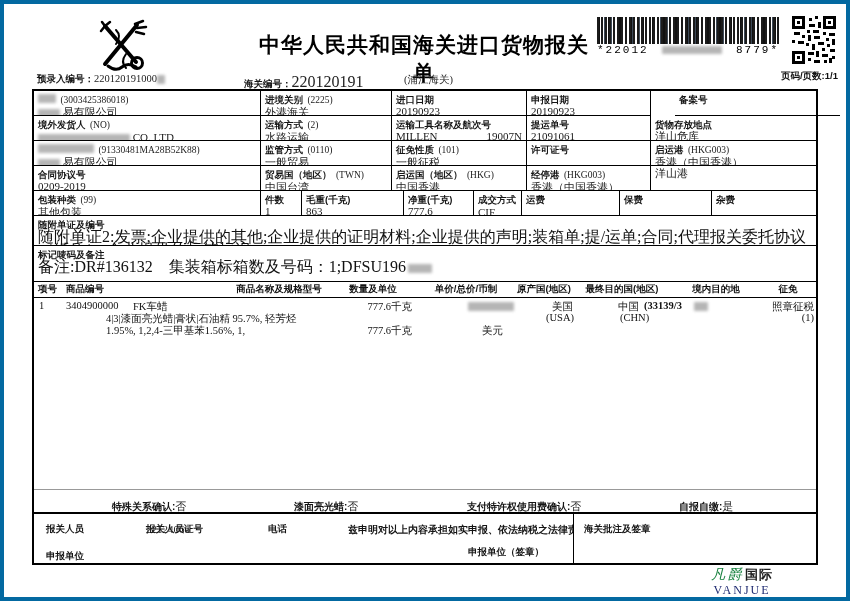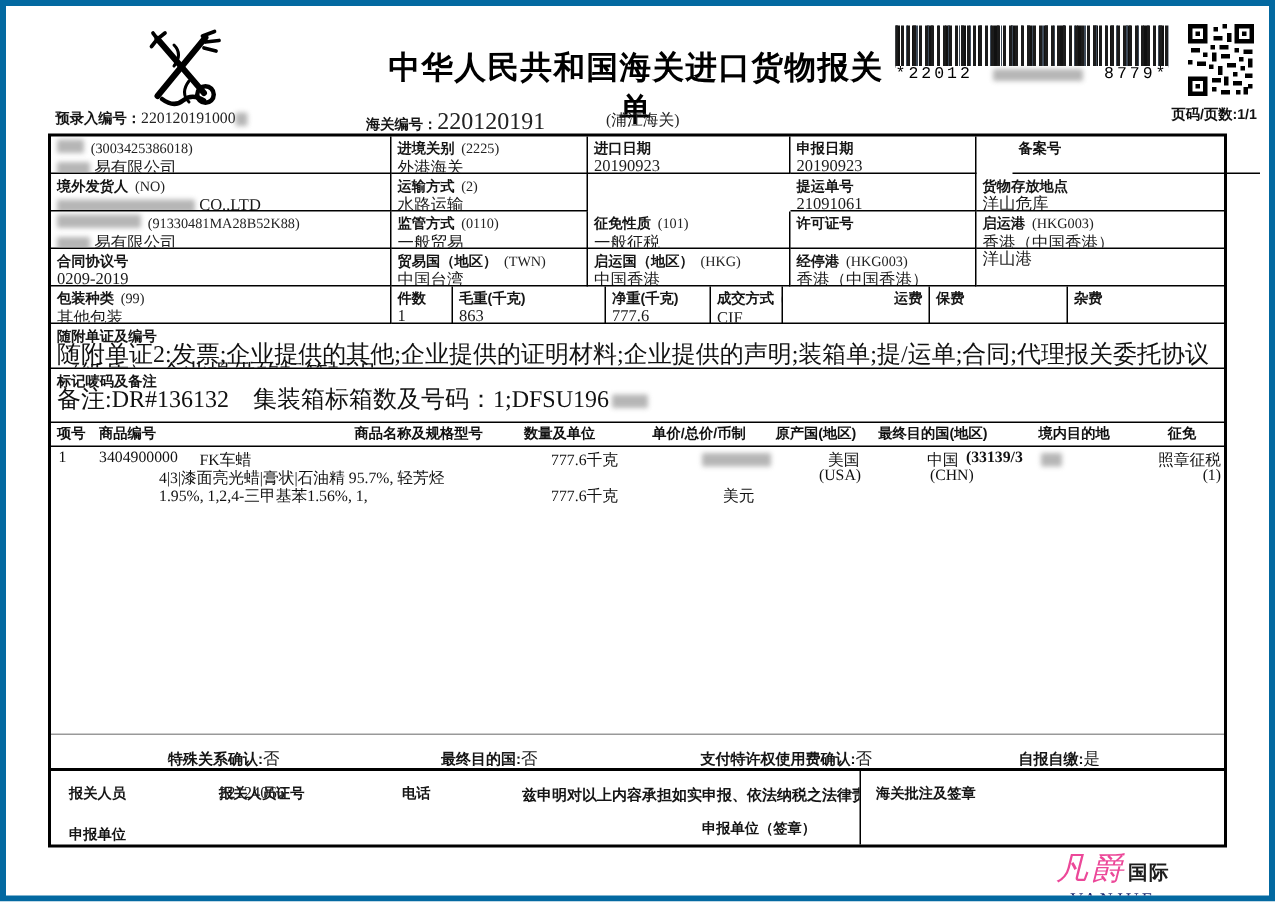--- a/index.html
+++ b/index.html
@@ -46,22 +46,22 @@
   .ibody span { position:absolute; font-family:"Liberation Serif", serif; font-size:10.5px; white-space:nowrap; }
 
   .confirm-row span.pair { position:absolute; top:6px; white-space:nowrap; }
   .confirm-row .lbl { font-size:10px; }
   .confirm-row .val { font-size:11px; }
 
   .foot span { position:absolute; white-space:nowrap; }
 
   
   .brand { left:678px; top:561px; width:120px; text-align:center; }
-  .brand .cn1 { font-family:"Liberation Serif", serif; font-style:italic; font-size:21px;
-                color:#ec4899; letter-spacing:3px; }
+  .brand .cn1 { font-family:"Liberation Serif", serif; font-style:italic; font-size:14px;
+                color:#15803d; letter-spacing:3px; }
   .brand .cn2 { font-size:13px; font-weight:bold; color:#1c1c1c; letter-spacing:1px; }
   .brand .en  { font-family:"Liberation Serif", serif; font-size:12px; color:#202c72;
                 letter-spacing:2px; line-height:12px; }
 </style>
 </head>
 <body>
 
 <div class="page">
 
   <div class="abs" style="left:92px; top:12px; width:52px; height:56px;">
@@ -165,20 +165,27 @@
     </div>
 
     <div class="cell br bb" style="left:0; top:25px; width:227px; height:25px;">
       <div class="lrow"><span class="lbl">境外发货人</span> <span class="code">(NO)</span></div>
       <div class="vrow val"><span class="redact" style="width:92px;"></span> <span>CO.,LTD</span></div>
     </div>
     <div class="cell br bb" style="left:227px; top:25px; width:131px; height:25px;">
       <div class="lrow"><span class="lbl">运输方式</span> <span class="code">(2)</span></div>
       <div class="vrow val">水路运输</div>
     </div>
+    <div class="cell br bb" style="left:358px; top:25px; width:135px; height:25px;">
+      <div class="lrow"><span class="lbl">运输工具名称及航次号</span></div>
+      <div class="vrow val" style="display:flex; justify-content:space-between;">
+          <span>MILLEN</span>
+          <span>19007N</span>
+        </div>
+    </div>
     <div class="cell br bb" style="left:493px; top:25px; width:124px; height:25px;">
       <div class="lrow"><span class="lbl">提运单号</span></div>
       <div class="vrow val">21091061</div>
     </div>
     <div class="cell bb" style="left:617px; top:25px; width:165px; height:25px;">
       <div class="lrow"><span class="lbl">货物存放地点</span></div>
       <div class="vrow val">洋山危库</div>
     </div>
 
     <div class="cell br bb" style="left:0; top:50px; width:227px; height:25px;">
@@ -234,21 +241,21 @@
       <div class="vrow val">863</div>
     </div>
     <div class="cell br bb" style="left:370px; top:100px; width:70px; height:25px;">
       <div class="lrow"><span class="lbl">净重(千克)</span></div>
       <div class="vrow val">777.6</div>
     </div>
     <div class="cell br bb" style="left:440px; top:100px; width:48px; height:25px;">
       <div class="lrow"><span class="lbl">成交方式</span> <span class="code">(1)</span></div>
       <div class="vrow val">CIF</div>
     </div>
-    <div class="cell br bb" style="left:488px; top:100px; width:98px; height:25px;text-align:right;">
+    <div class="cell br bb" style="left:488px; top:100px; width:98px; height:25px;">
       <div class="lrow"><span class="lbl">运费</span></div>
     </div>
     <div class="cell br bb" style="left:586px; top:100px; width:92px; height:25px;">
       <div class="lrow"><span class="lbl">保费</span></div>
     </div>
     <div class="cell bb" style="left:678px; top:100px; width:104px; height:25px;">
       <div class="lrow"><span class="lbl">杂费</span></div>
     </div>
 
     <div class="cell bb" style="left:0; top:125px; width:782px; height:30px;">
@@ -290,21 +297,21 @@
       <span style="left:586px; top:14px;">(CHN)</span>
       <span style="left:744px; top:14px; width:36px; text-align:right;">(1)</span>
 
       <span style="left:72px; top:26px;">1.95%, 1,2,4-三甲基苯1.56%, 1,</span>
       <span style="left:300px; top:26px; width:78px; text-align:right;">777.6千克</span>
       <span style="left:448px; top:26px;">美元</span>
     </div>
 
     <div class="cell confirm-row" style="left:0; top:398px; width:782px; height:25px; padding:0; border-top:1px solid #999; border-bottom:2px solid #000;">
       <span class="pair" style="left:78px;"><span class="lbl">特殊关系确认:</span><span class="val">否</span></span>
-      <span class="pair" style="left:260px;"><span class="lbl">最终目的国:</span><span class="val">否</span></span>
+      <span class="pair" style="left:260px;"><span class="lbl">漆面亮光蜡:</span><span class="val">否</span></span>
       <span class="pair" style="left:433px;"><span class="lbl">支付特许权使用费确认:</span><span class="val">否</span></span>
       <span class="pair" style="left:645px;"><span class="lbl">自报自缴:</span><span class="val">是</span></span>
     </div>
 
     <div class="cell foot br" style="left:0; top:423px; width:540px; height:49px; padding:0;">
       <span class="lbl" style="left:12px; top:9px;">报关人员</span>
       <span style="left:112px; top:9px;">
           <span class="lbl">报关人员证号</span>
           <span class="val">22124066</span>
         </span>

